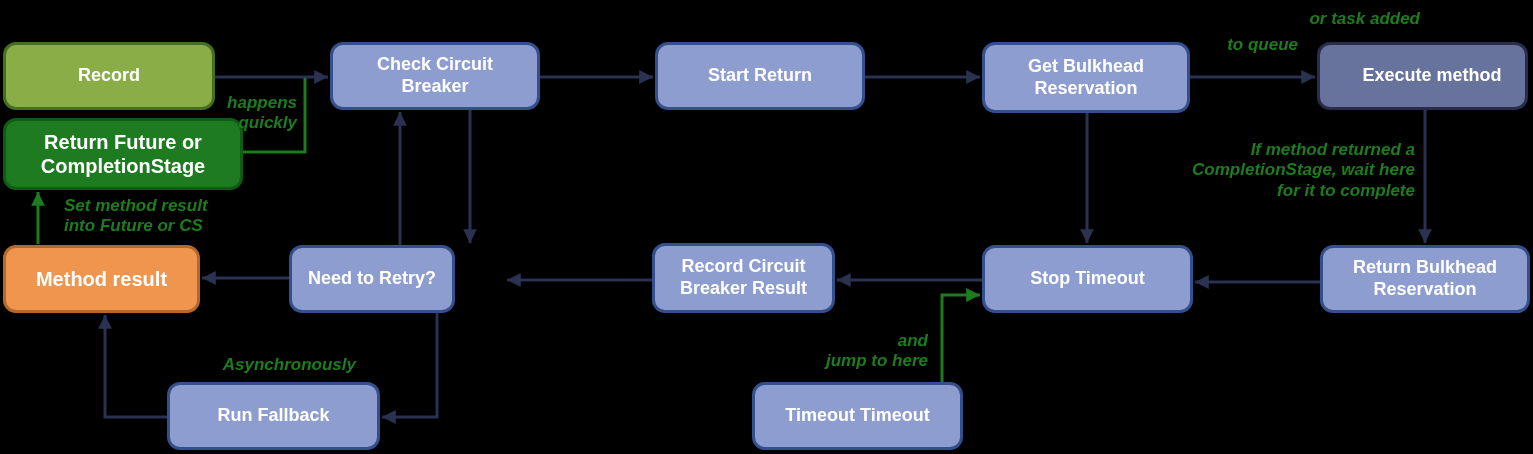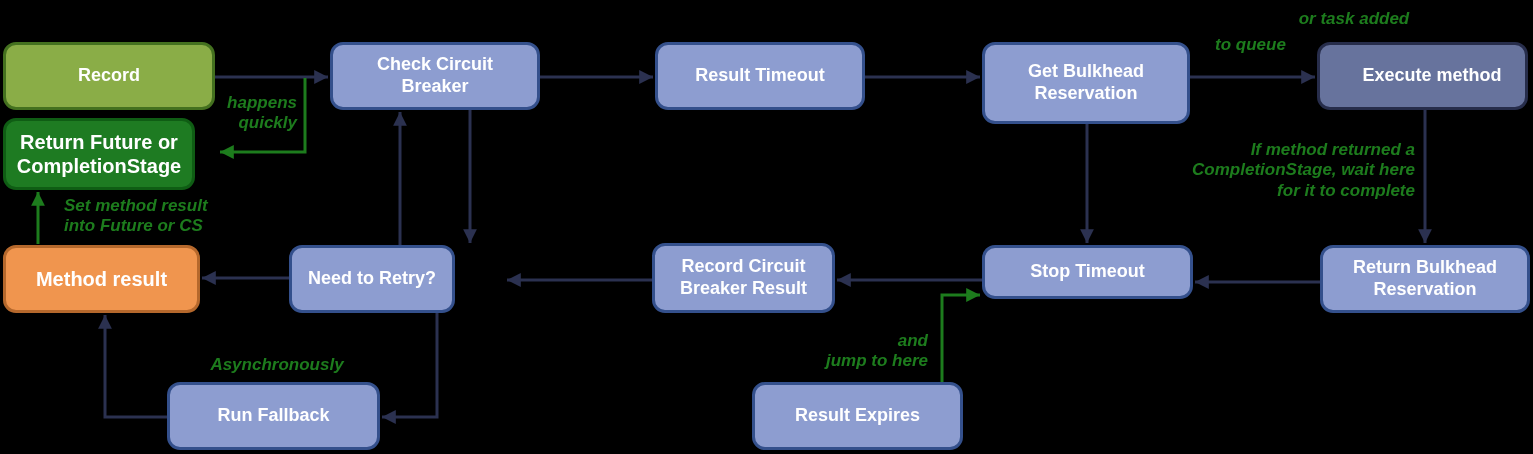--- a/index.html
+++ b/index.html
@@ -30,21 +30,21 @@
   .ann{
     position:absolute;
     color:var(--annotation-green,#1d7c1d);
     font-weight:700;
     font-style:italic;
     font-size:17px;
     line-height:1.2;
     white-space:pre-line;
   }
   .ann.right{text-align:right;}
-  .ann.center{text-align:center;font-style:italic;}
+  .ann.center{text-align:right;font-style:italic;}
   #arrows{position:absolute;left:0;top:0;}
   .a-navy{stroke:var(--arrow-navy,#2b3150);stroke-width:3;fill:none;}
   .a-green{stroke:var(--annotation-green,#1d7c1d);stroke-width:3;fill:none;}
 </style>
 </head>
 <body>
 
 <div id="canvas">
 
   <svg id="arrows" width="1533" height="454" viewBox="0 0 1533 454">
@@ -72,43 +72,43 @@
     <path class="a-navy" d="M437 313 V417 H382" marker-end="url(#ah-navy)"></path>
     <path class="a-navy" d="M167 417 H105 V315" marker-end="url(#ah-navy)"></path>
 
     <path class="a-green" d="M305 78 V152 H220" marker-end="url(#ah-green)"></path>
     <path class="a-green" d="M38 244 V192" marker-end="url(#ah-green)"></path>
     <path class="a-green" d="M942 382 V295 H980" marker-end="url(#ah-green)"></path>
   </svg>
 
   <div class="node olive" style="left:3px;   top:42px;  width:212px; height:68px;">Record</div>
 
-  <div class="node dgreen" style="left:3px;   top:118px; width:192px; height:72px;">Return Future or CompletionStage</div>
+  <div class="node dgreen" style="left:3px;   top:118px; width:240px; height:72px;">Return Future or CompletionStage</div>
 
   <div class="node orange" style="left:3px;   top:245px; width:197px; height:68px;">Method result</div>
 
   <div class="node blue" style="left:330px; top:42px;  width:210px; height:68px;">Check Circuit Breaker</div>
 
-  <div class="node blue" style="left:655px; top:42px;  width:210px; height:68px;">Result Timeout</div>
+  <div class="node blue" style="left:655px; top:42px;  width:210px; height:68px;">Start Return</div>
 
-  <div class="node blue" style="left:982px; top:42px;  width:208px; height:82px;">Get Bulkhead Reservation</div>
+  <div class="node blue" style="left:982px; top:42px;  width:208px; height:71px;">Get Bulkhead Reservation</div>
 
   <div class="node slate" style="left:1317px;top:42px;  width:211px; height:68px;padding-left:29px;">Execute method</div>
 
   <div class="node blue" style="left:289px; top:245px; width:166px; height:68px;">Need to Retry?</div>
 
   <div class="node blue" style="left:652px; top:243px; width:183px; height:70px;">Record Circuit Breaker Result</div>
 
-  <div class="node blue" style="left:982px; top:245px; width:211px; height:54px;">Stop Timeout</div>
+  <div class="node blue" style="left:982px; top:245px; width:211px; height:68px;">Stop Timeout</div>
 
   <div class="node blue" style="left:1320px;top:245px; width:210px; height:68px;">Return Bulkhead Reservation</div>
 
   <div class="node blue" style="left:167px; top:382px; width:213px; height:68px;">Run Fallback</div>
 
-  <div class="node blue" style="left:752px; top:382px; width:211px; height:68px;">Result Expires</div>
+  <div class="node blue" style="left:752px; top:382px; width:211px; height:68px;">Timeout Timeout</div>
 
   <div class="ann center" style="left:1288px; top:9px;  width:132px;">or task added</div>
 
   <div class="ann center" style="left:1203px; top:35px; width:95px;">to queue</div>
 
   <div class="ann right" style="left:183px;  top:93px; width:114px;">happens
 quickly</div>
 
   <div class="ann right" style="left:1143px; top:140px;width:272px;">If method returned a
 CompletionStage, wait here

